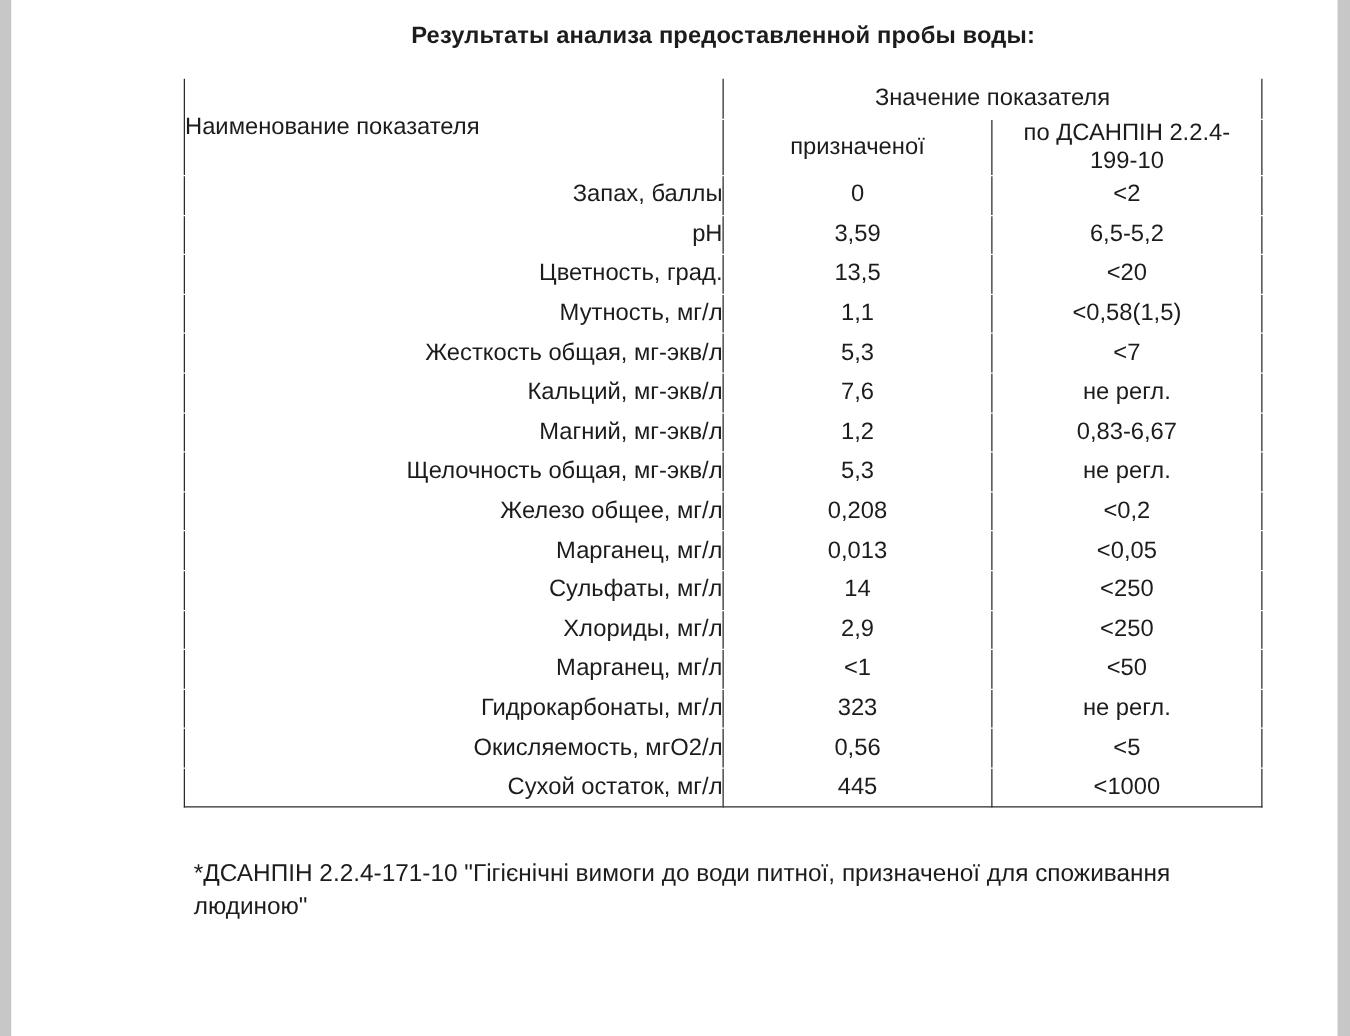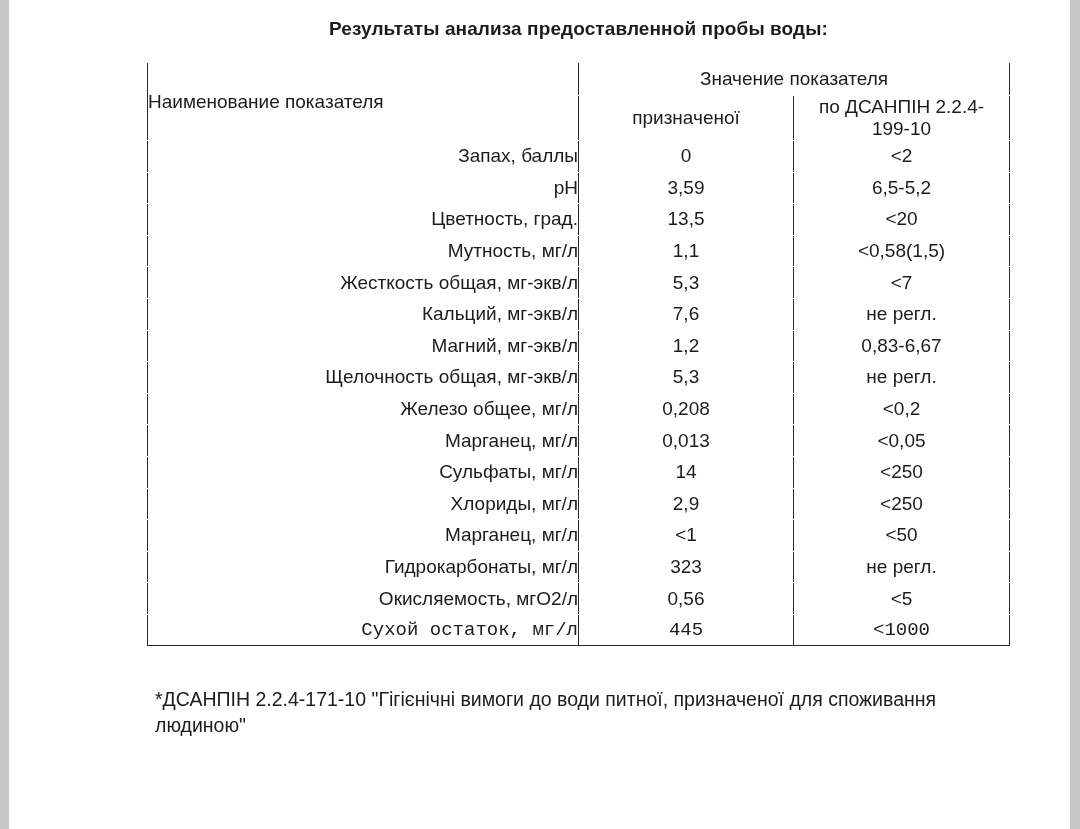--- a/index.html
+++ b/index.html
@@ -52,21 +52,21 @@
   .col-name{width:431px;}
   .col-actual{width:215px;}
   .col-standard{width:217px;}
   th.last, td.last{border-right:1.5px solid var(--border);}
   th.h-group{height:32px;text-align:center;}
   th.h-sub{height:44px;text-align:center;line-height:22px;padding:0 14px;}
   th.h-name{text-align:left;}
   tbody td{height:30.6px;}
   td.name{text-align:right;padding-left:8px;}
   td.val{text-align:center;}
-  tbody tr:last-child td{border-bottom:1.5px solid var(--border);font-family:Liberation Mono, monospace;}
+  tbody tr:last-child td{border-bottom:1.5px solid var(--border);}
   .footnote{
     position:absolute;
     left:155px;top:686px;width:815px;
     font-size:19.5px;
     line-height:26px;
   }
 </style>
 </head>
 <body>
 

